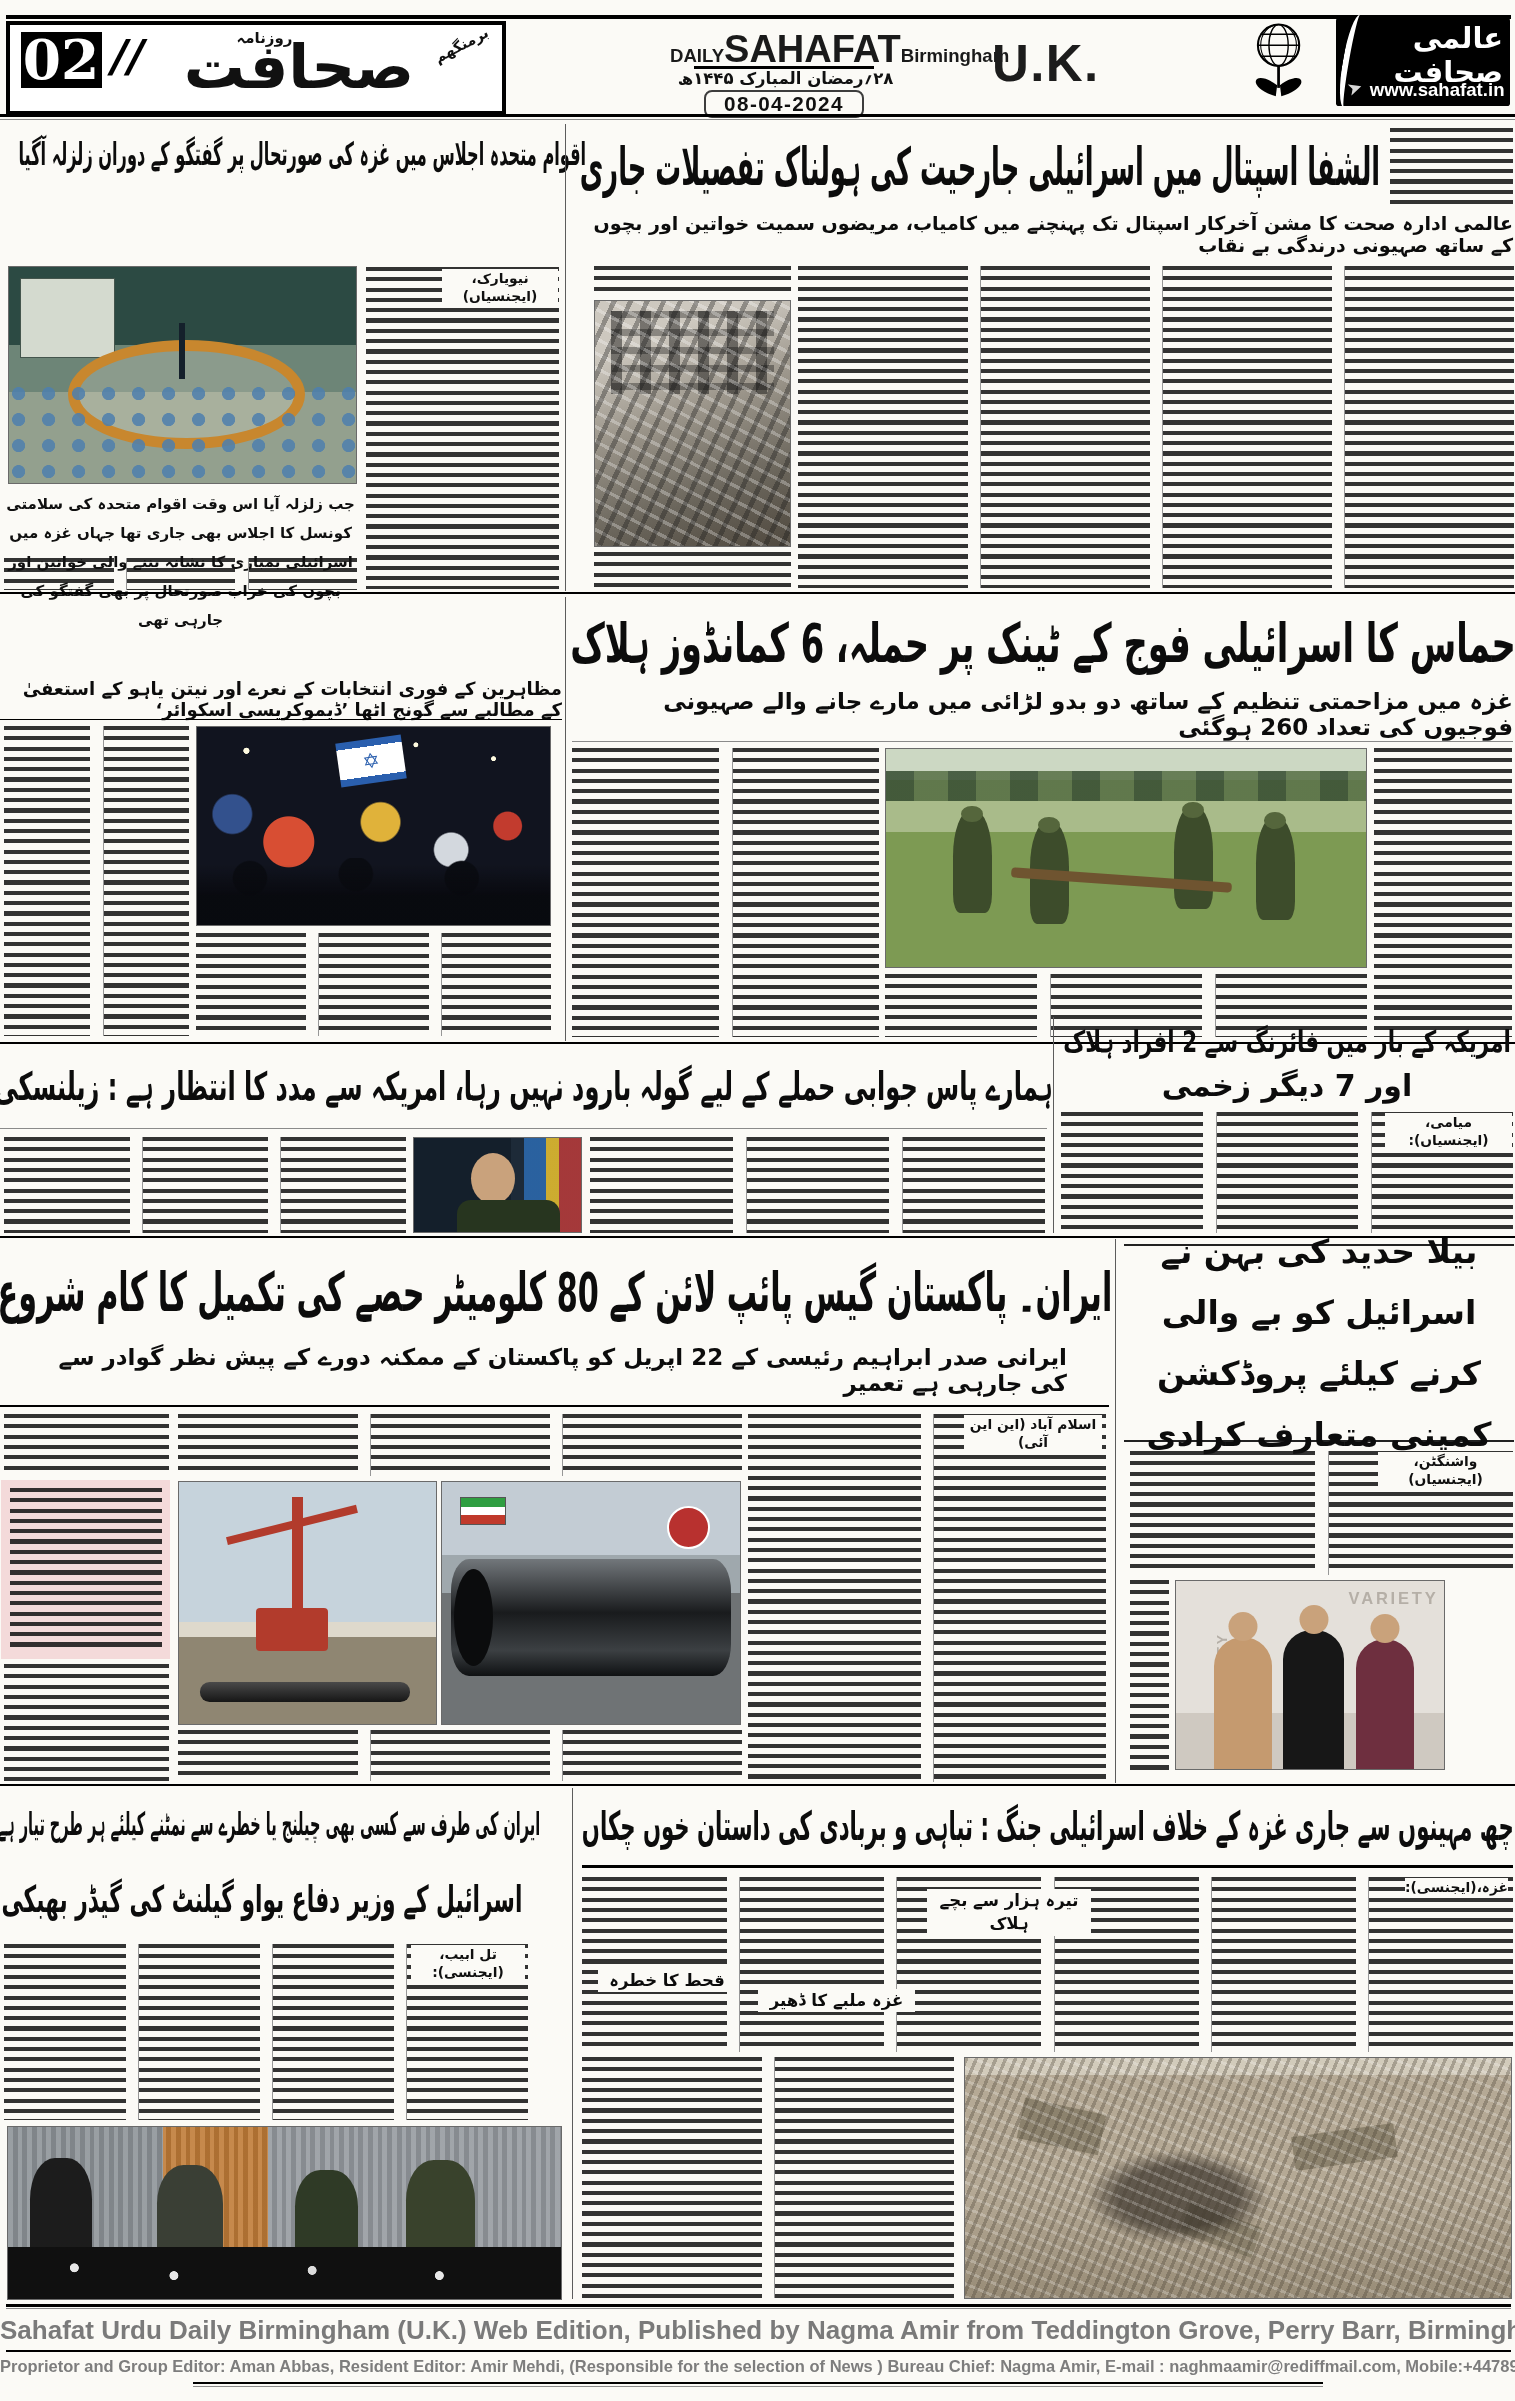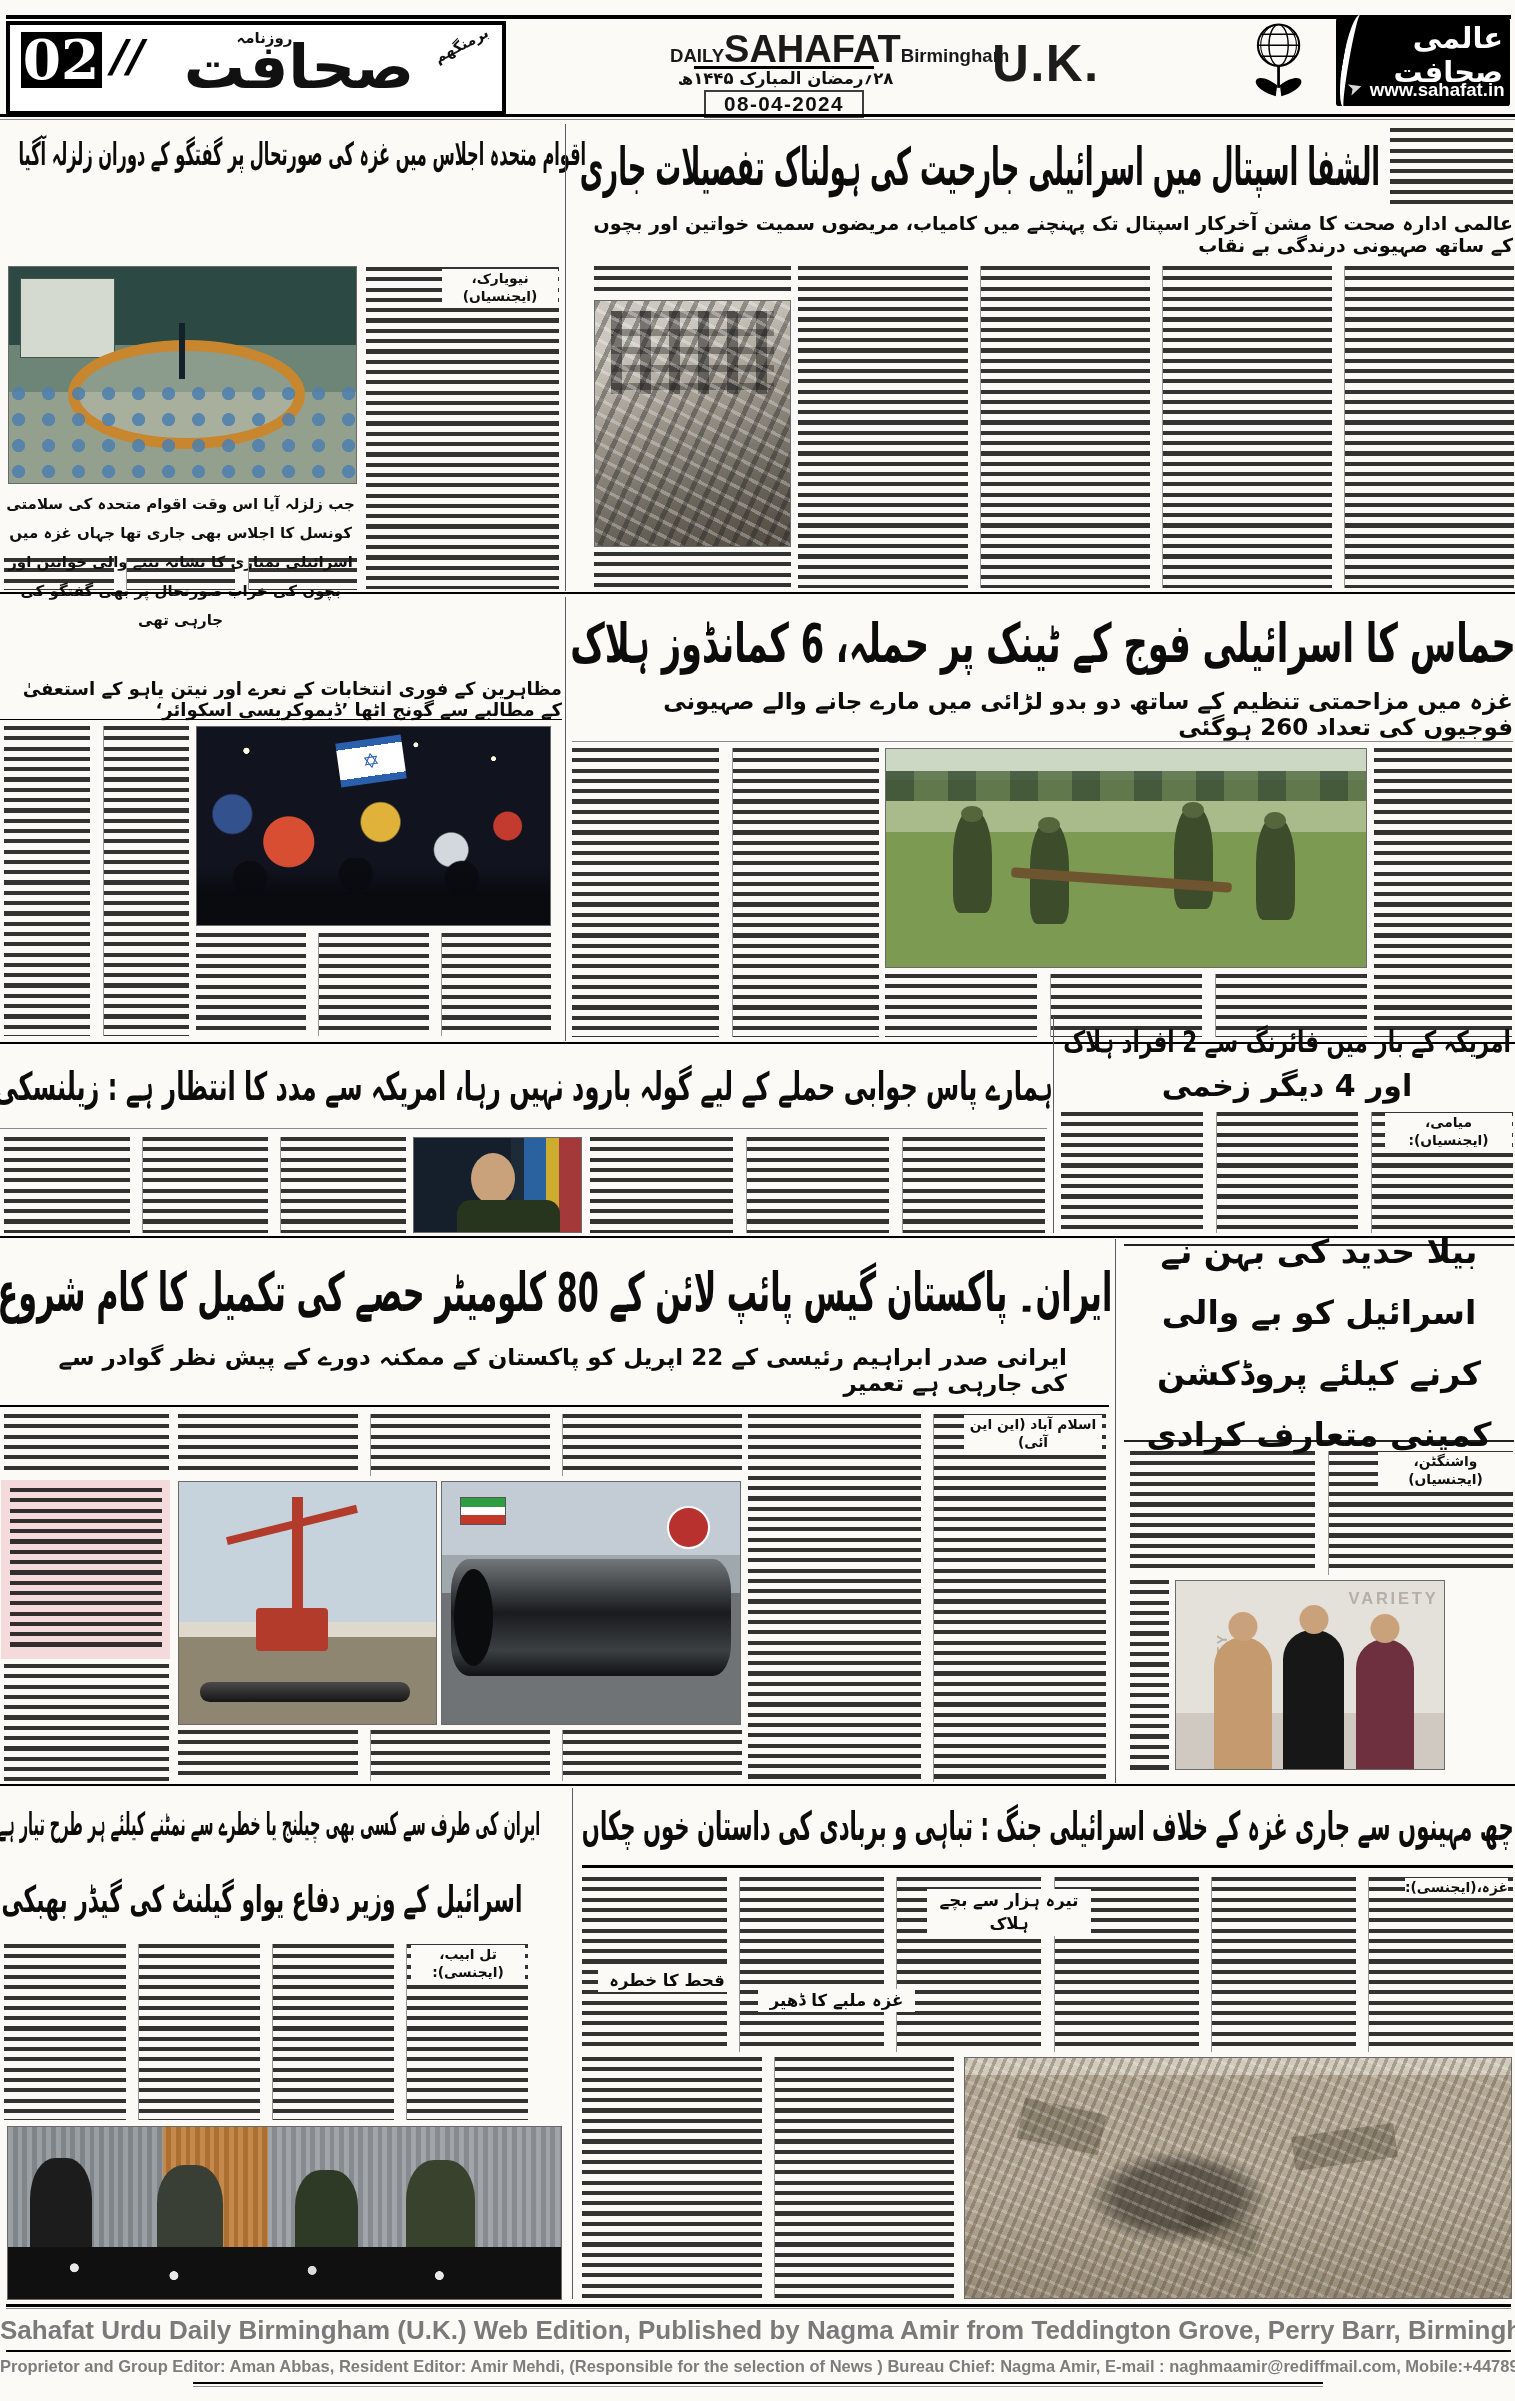--- a/index.html
+++ b/index.html
@@ -22,21 +22,21 @@
   .datel{background:#fbfaf6;font-weight:700;font-size:13.8px;direction:rtl;color:#101010;
          text-align:center;line-height:18px;}
   .innersub{background:#fbfaf6;font-weight:700;font-size:16.5px;direction:rtl;color:#0c0c0c;
             text-align:center;line-height:23.4px;}
   .photo{position:absolute;border:0.7px solid #6a6a6a;overflow:hidden;box-sizing:border-box;}
   
   #mast{border:4.1px solid #000;background:#fff;}
   #numbox{background:#000;color:#fff;display:flex;align-items:center;justify-content:center;
           font-family:"DejaVu Serif",serif;font-weight:700;font-size:55px;}
   #sahafat-logo-en{font-weight:900;color:#1a1a1a;white-space:nowrap;font-family:"Liberation Sans",sans-serif;}
-  #datebox{border:2.1px solid #3d3d3d;border-radius:0;display:flex;align-items:center;justify-content:center;
+  #datebox{border:2.1px solid #3d3d3d;border-radius:8px;display:flex;align-items:center;justify-content:center;
            font-weight:800;font-size:20.7px;letter-spacing:1.4px;font-family:"Liberation Sans",sans-serif;}
   #ukbox{font-weight:900;font-size:51px;color:#1c1c1c;font-family:"Liberation Sans",sans-serif;letter-spacing:1.4px;}
   #brandbox{background:#000;border-radius:2.8px;color:#fff;}
   .wht{color:#fff;}
   
   .ph-un{background:linear-gradient(180deg,#2c4a43 0 36%,#6d8577 36% 58%,#93a08e 58% 100%);}
   .ph-un .screen{position:absolute;left:3%;top:5%;width:27%;height:36%;background:#d4dacf;border:1.4px solid #44554d;}
   .ph-un .ring{position:absolute;left:17%;top:34%;width:62%;height:40%;border:11px solid #c8872e;
                border-radius:50%;background:rgba(230,225,205,.25);}
   .ph-un .chairs{position:absolute;left:0;right:0;bottom:0;height:46%;
@@ -290,21 +290,21 @@
       <div class="stripe"></div>
       <div class="stripe"></div>
     </div>
 
   <div class="abs vrule" style="left:1053px;top:1017px;height:216px"></div>
 
   <div class="abs hlbox" style="left:1061px;top:1020px;width:452px;height:43px">
     <span class="hl u fit" style="font-size: 30px; transform: scaleX(0.714597); transform-origin: center center;">امریکہ کے بار میں فائرنگ سے 2 افراد ہلاک</span>
   </div>
   <div class="abs hlbox" style="left:1061px;top:1065px;width:452px;height:40px">
-    <span class="hl u fit" style="font-size:30px">اور 4 دیگر زخمی</span>
+    <span class="hl u fit" style="font-size:30px">اور 7 دیگر زخمی</span>
   </div>
   <div class="abs cols" style="left: 1061px; top: 1112px; width: 452px; height: 121px; grid-template-columns: repeat(3, 1fr);">
       <div class="stripe"></div>
       <div class="stripe"></div>
       <div class="stripe"></div>
     </div>
   <div class="abs datel" style="left:1385px;top:1113px;width:127px">میامی،(ایجنسیاں):</div>
 
   <div class="abs rule" style="left:0;top:1236px;width:1516px;height:2.1px"></div>
 

